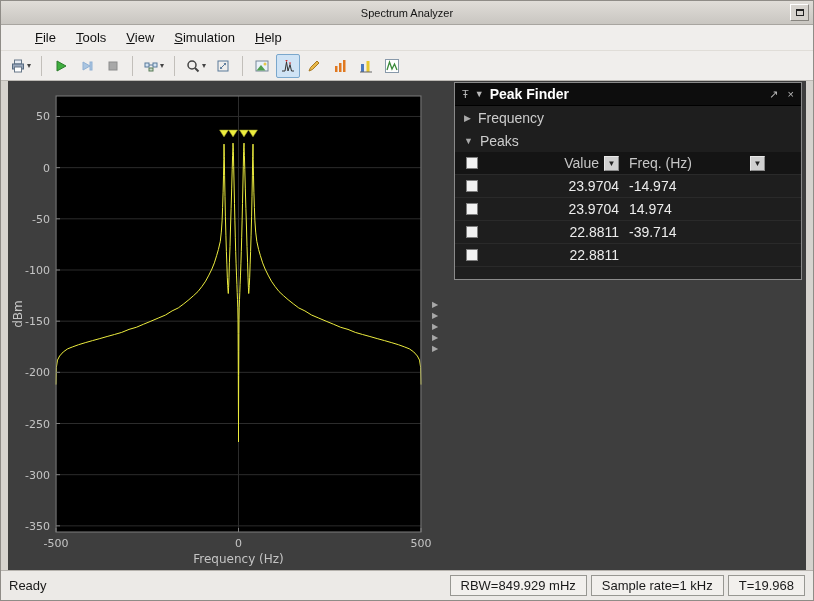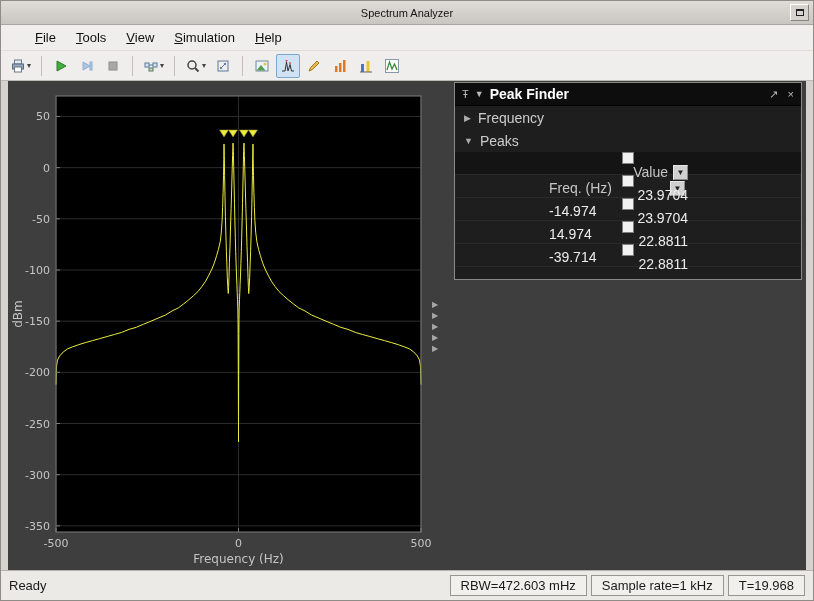--- a/index.html
+++ b/index.html
@@ -65,21 +65,21 @@
   .ph-icon { color:#b8b8b8; font-size:11px; cursor:default; }
   .ph-icon.small { font-size:9px; }
   .ph-right { margin-left:auto; display:flex; gap:9px; }
   .section-row {
     height:23px; display:flex; align-items:center; padding-left:9px; gap:7px;
     font-size:14px; color:#cccccc;
   }
   .tri { font-size:9px; color:#aaaaaa; }
   .t-row {
     display:flex; align-items:center; height:23px;
-    border-bottom:1px solid #2a2a2a; font-size:14px; color:#ececec;flex-direction:column;
+    border-bottom:1px solid #2a2a2a; font-size:14px; color:#ececec;
   }
   .t-head { background:#141414; color:#c6c6c6; }
   .col-check { width:34px; display:flex; justify-content:center; }
   .col-value { width:140px; display:flex; justify-content:flex-end; align-items:center; padding-right:10px; }
   .col-freq  { width:158px; display:flex; justify-content:space-between; align-items:center; padding-right:22px; }
   .checkbox { width:12px; height:12px; background:#f2f2f2; border:1px solid #7e7e7e; }
   .dd-btn {
     width:15px; height:15px; background:#d0d0d0; border:1px solid; border-color:#e8e8e8 #8a8a8a #8a8a8a #e8e8e8;
     font-size:8px; color:#222; display:inline-flex; align-items:center; justify-content:center; margin-left:5px;
   }
@@ -323,17 +323,17 @@
           <span class="checkbox"></span>
         </span>
       <span class="col-value">22.8811</span>
     </div>
   </div>
 </div>
 
 <div class="statusbar">
   <span>Ready</span>
   <span class="status-right">
-    <span class="status-box">RBW=472.603 mHz</span>
+    <span class="status-box">RBW=849.929 mHz</span>
     <span class="status-box">Sample rate=1 kHz</span>
     <span class="status-box">T=19.968</span>
   </span>
 </div>
 
 </body></html>

